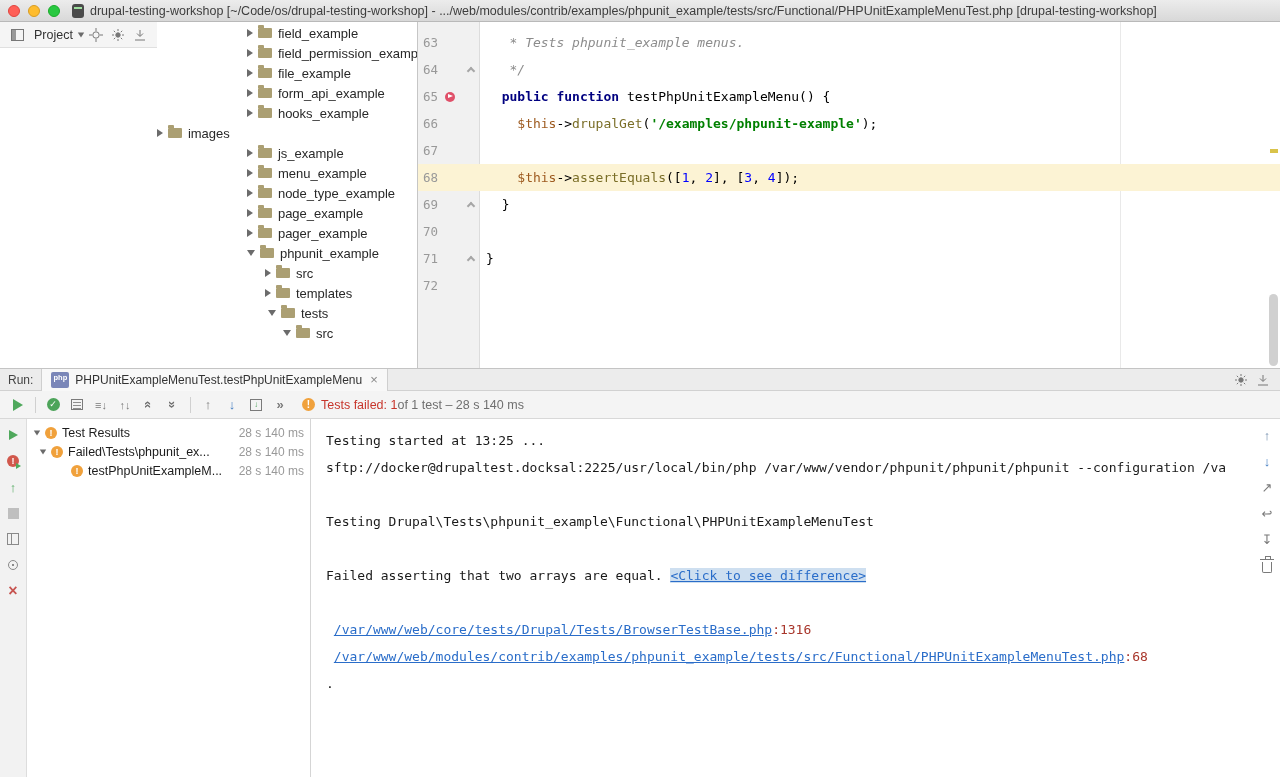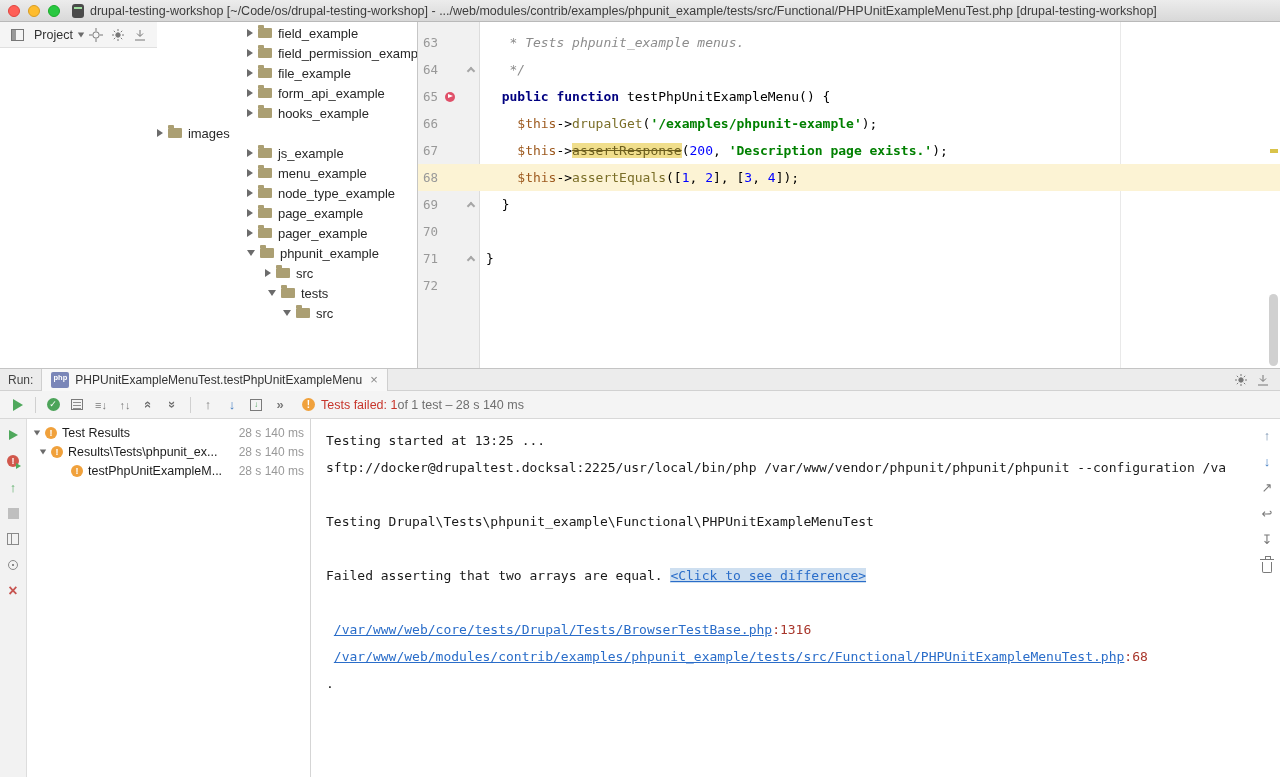--- a/index.html
+++ b/index.html
@@ -228,20 +228,25 @@
           <div class="tree-row" style="padding-left: 90px;">
             <span class="tri tri-d"></span>
             <span class="folder"></span>
             <span class="tree-label">phpunit_example</span>
           </div>
           <div class="tree-row" style="padding-left: 108px;">
             <span class="tri tri-r"></span>
             <span class="folder"></span>
             <span class="tree-label">src</span>
           </div>
+          <div class="tree-row" style="padding-left: 108px;">
+            <span class="tri tri-r"></span>
+            <span class="folder"></span>
+            <span class="tree-label">templates</span>
+          </div>
           <div class="tree-row" style="padding-left: 111px;">
             <span class="tri tri-d"></span>
             <span class="folder"></span>
             <span class="tree-label">tests</span>
           </div>
           <div class="tree-row" style="padding-left: 126px;">
             <span class="tri tri-d"></span>
             <span class="folder"></span>
             <span class="tree-label">src</span>
           </div>
@@ -287,21 +292,20 @@
               <span class="gfold"></span>
             </span>
             <span class="code"><span class="tok-pln">    </span><span class="tok-var">$this</span><span class="tok-pln">-&gt;</span><span class="tok-fn">drupalGet</span><span class="tok-pln">(</span><span class="tok-str">'/examples/phpunit-example'</span><span class="tok-pln">);</span></span>
           </div>
           <div class="ed-line">
             <span class="gut">
               <span class="lnum">67</span>
               <span class="gico"></span>
               <span class="gfold"></span>
             </span>
-            <span class="code"><span class="tok-pln">    </span><span class="tok-var">$this</span><span class="tok-pln">-&gt;</span><span class="tok-dep">assertResponse</span><span class="tok-pln">(</span><span class="tok-num">200</span><span class="tok-pln">, </span><span class="tok-str">'Description page exists.'</span><span class="tok-pln">);</span></span>
           </div>
           <div class="ed-line current">
             <span class="gut">
               <span class="lnum">68</span>
               <span class="gico"></span>
               <span class="gfold"></span>
             </span>
             <span class="code"><span class="tok-pln">    </span><span class="tok-var">$this</span><span class="tok-pln">-&gt;</span><span class="tok-fn">assertEquals</span><span class="tok-pln">([</span><span class="tok-num">1</span><span class="tok-pln">, </span><span class="tok-num">2</span><span class="tok-pln">], [</span><span class="tok-num">3</span><span class="tok-pln">, </span><span class="tok-num">4</span><span class="tok-pln">]);</span></span>
           </div>
           <div class="ed-line">
@@ -443,21 +447,21 @@
         <div class="tt-row" style="padding-left:6px;">
           <span class="tri tri-d tri-sm"></span>
           <span class="tt-ball">!</span>
           <span class="tt-label">Test Results</span>
           <span class="tt-spacer"></span>
           <span class="tt-time">28 s 140 ms</span>
         </div>
         <div class="tt-row" style="padding-left:12px;">
           <span class="tri tri-d tri-sm"></span>
           <span class="tt-ball">!</span>
-          <span class="tt-label">Results\Tests\phpunit_ex...</span>
+          <span class="tt-label">Failed\Tests\phpunit_ex...</span>
           <span class="tt-spacer"></span>
           <span class="tt-time">28 s 140 ms</span>
         </div>
         <div class="tt-row" style="padding-left:44px;">
           <span class="tt-ball">!</span>
           <span class="tt-label">testPhpUnitExampleM...</span>
           <span class="tt-spacer"></span>
           <span class="tt-time">28 s 140 ms</span>
         </div>
       </div>

